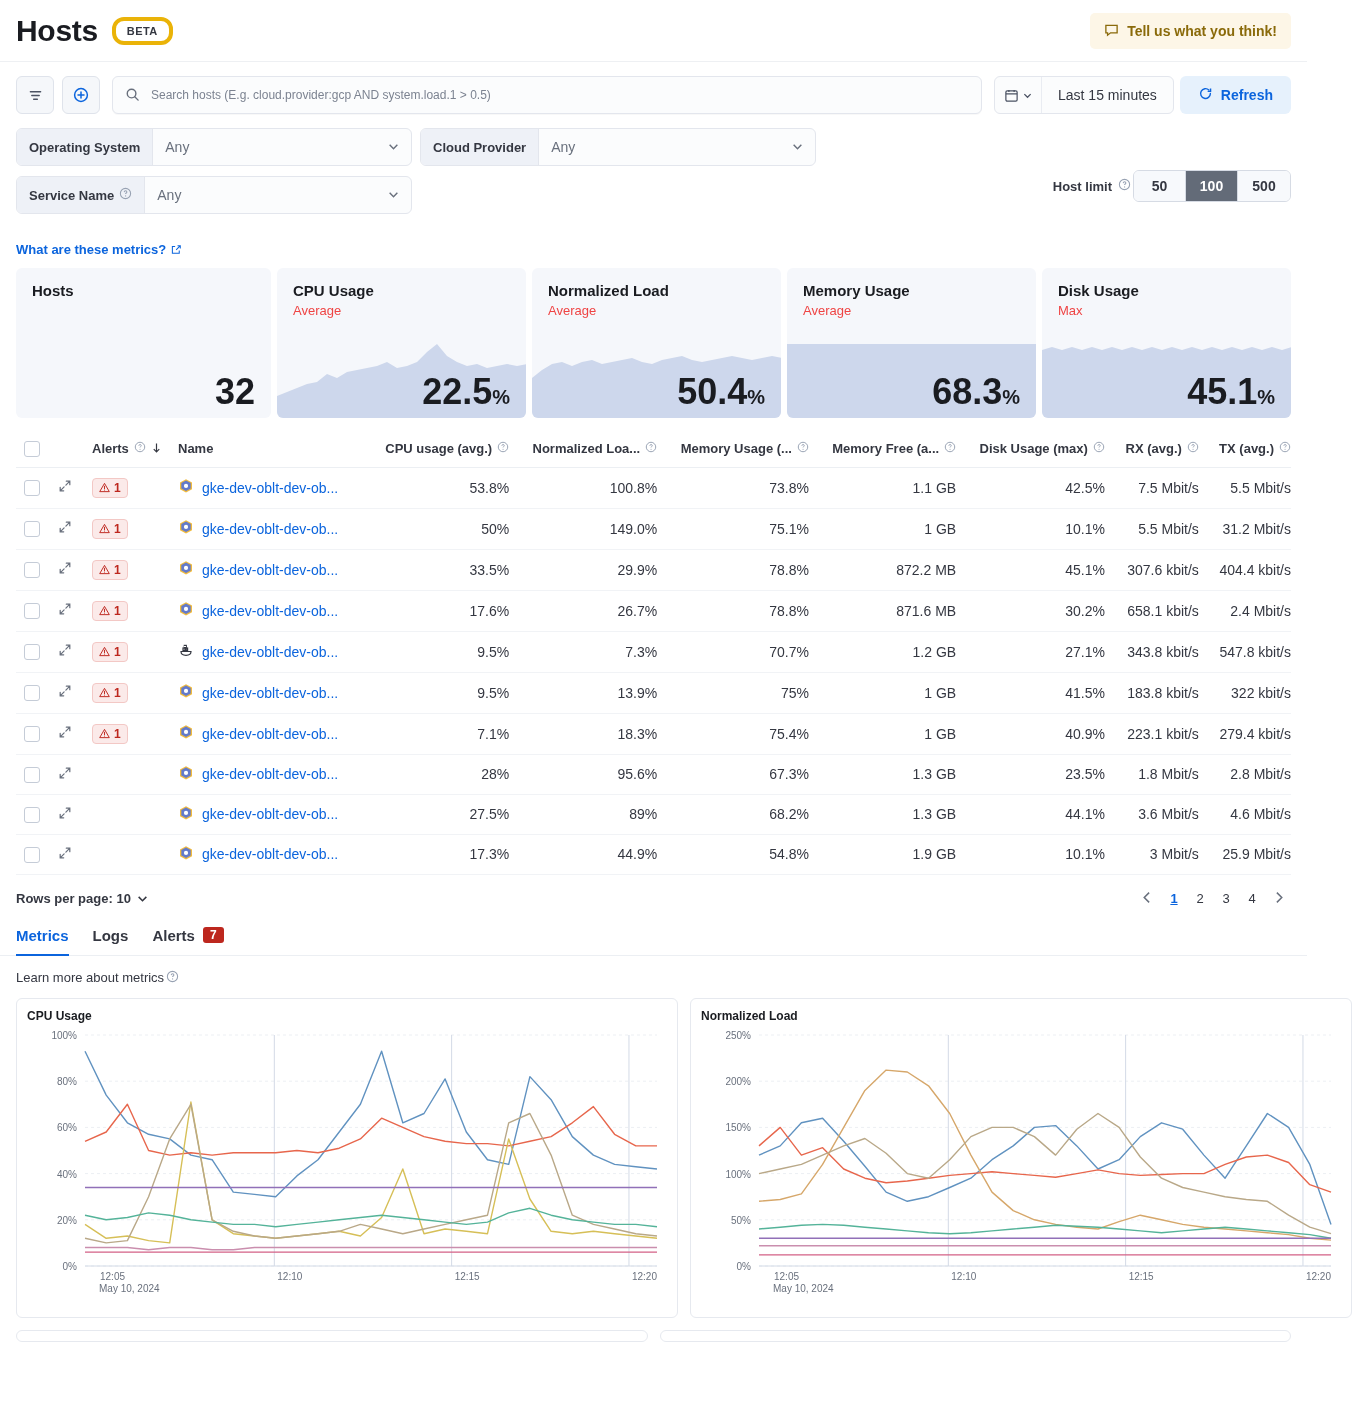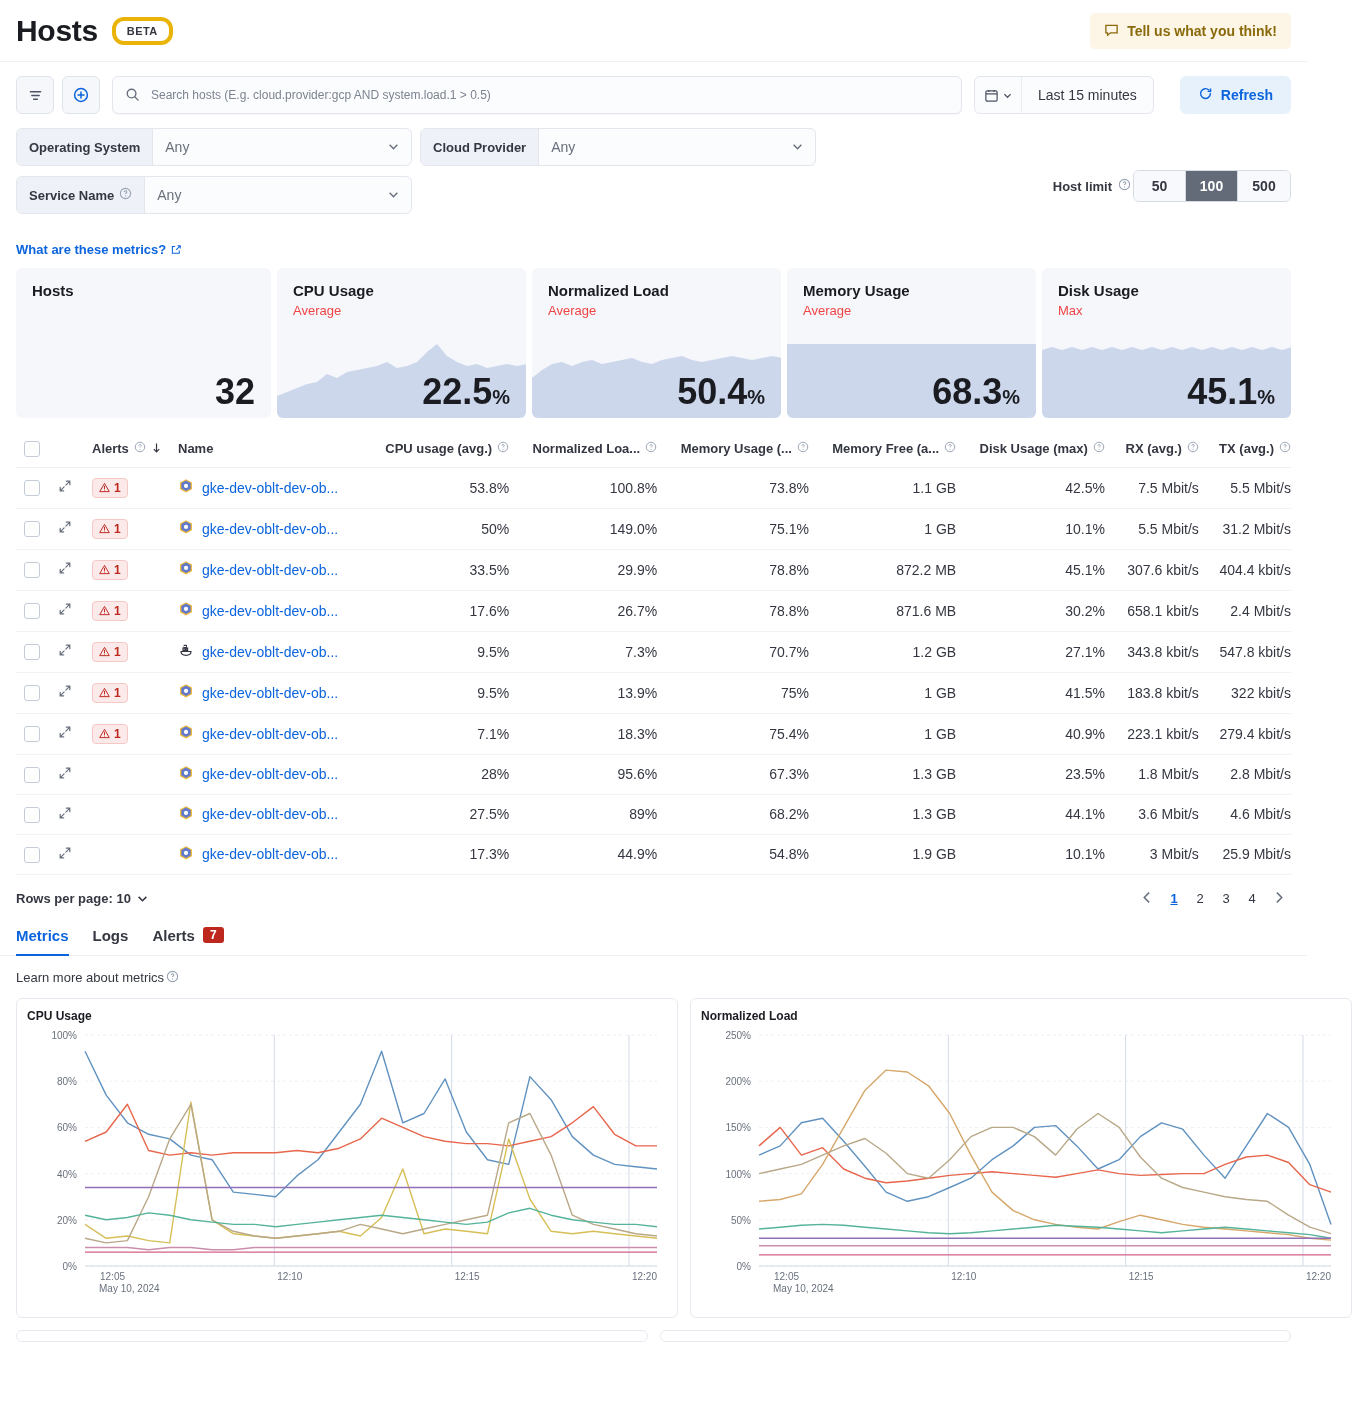--- a/index.html
+++ b/index.html
@@ -89,21 +89,21 @@
     padding: 0 9px; height: 100%;
     border-right: 1px solid #e9ecf2;
     cursor: pointer; color: #4b5263;
   }
   .date-label {
     padding: 0 16px; font-size: 14px; color: #343741;
     display: flex; align-items: center; height: 100%;
     cursor: pointer;
   }
   .refresh-btn {
-    height: 38px; margin-left: 26px;
+    height: 38px; margin-left: 6px;
     background: #e6f1fc; color: #0b64dd;
     border: none; border-radius: 6px;
     font-size: 14px; font-weight: 600;
     padding: 0 18px;
     display: flex; align-items: center; gap: 8px;
     cursor: pointer;
     font-family: "Liberation Sans", sans-serif;
   }
 
   

